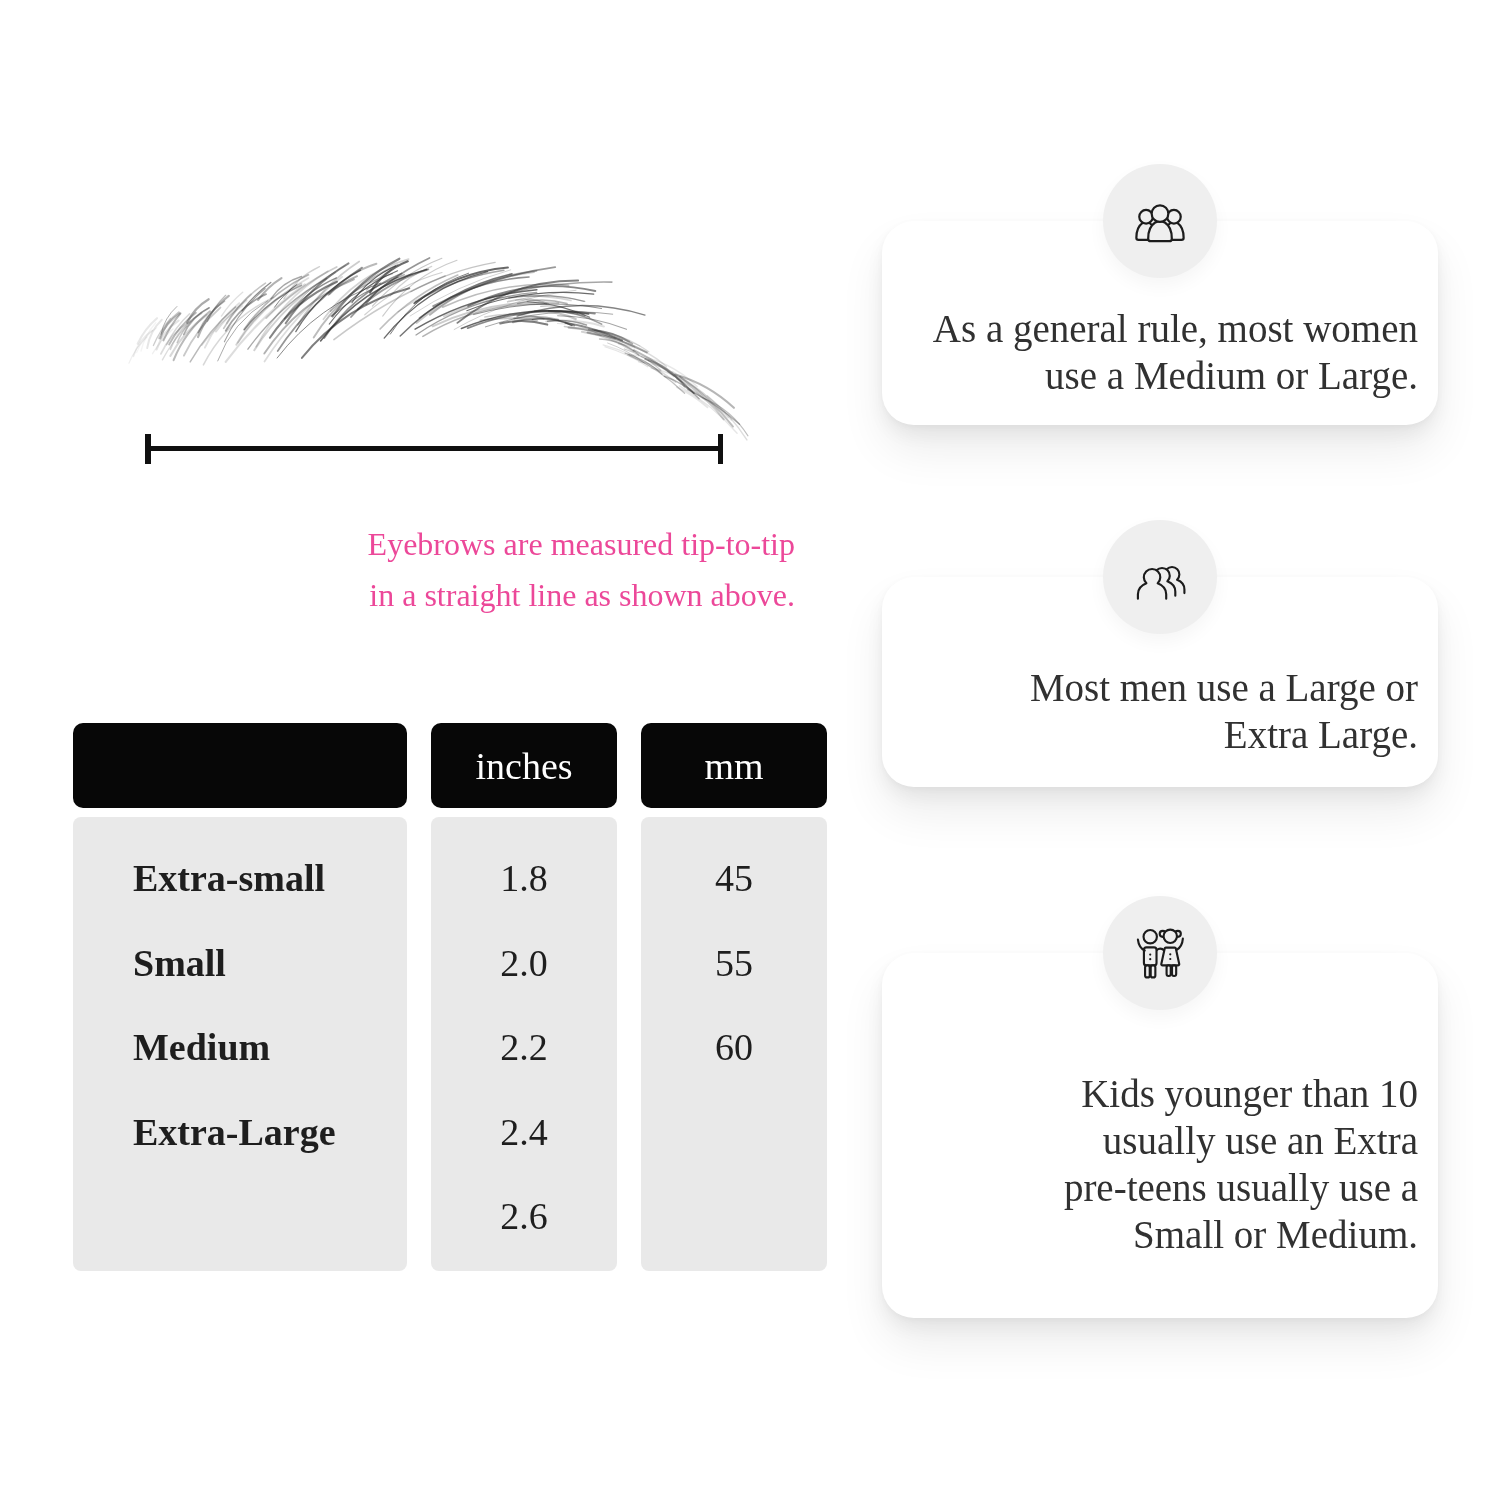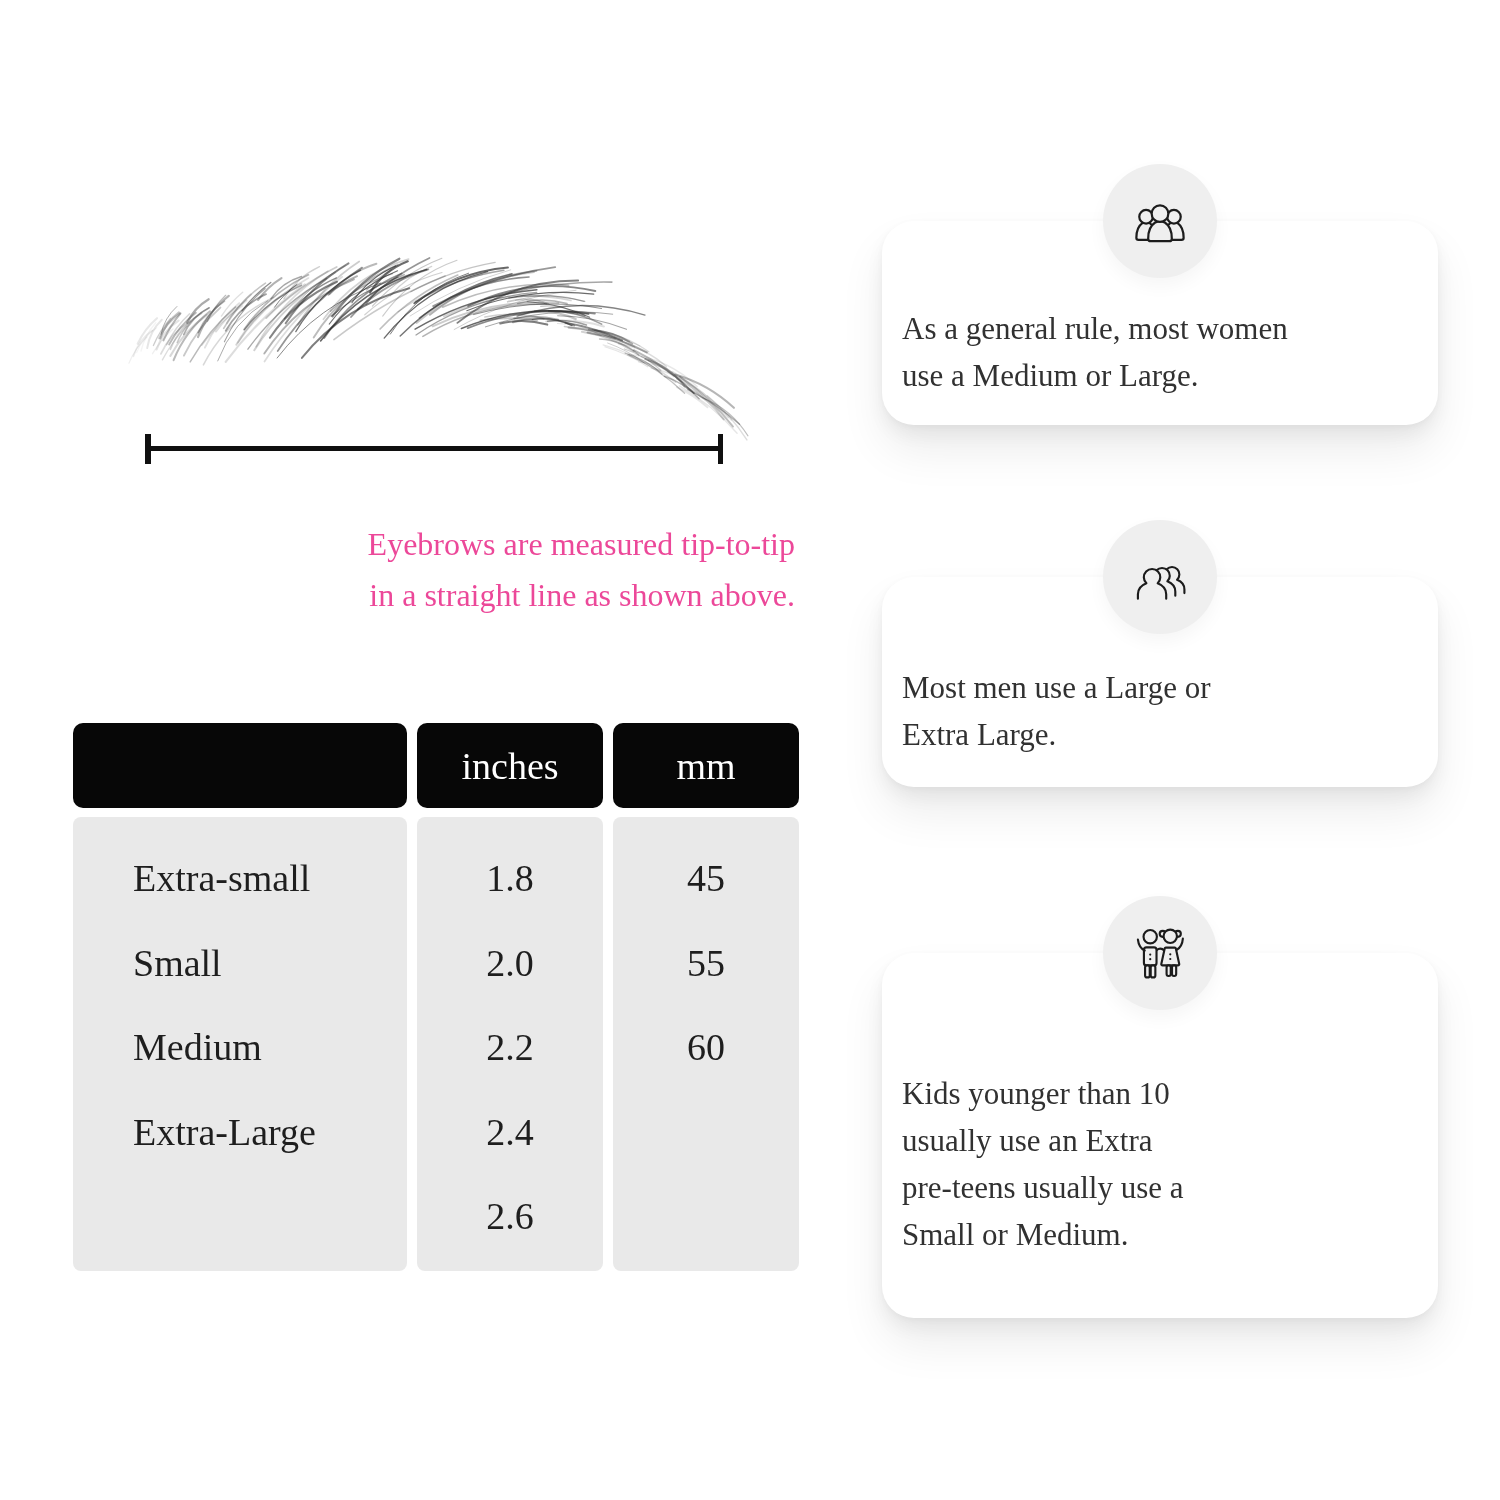--- a/index.html
+++ b/index.html
@@ -17,41 +17,41 @@
   .measure .tick{position:absolute;top:0;width:5.5px;height:30px;background:#101010;}
   .measure .tick.left{left:0;}
   .measure .tick.right{right:0;}
 
   
   .caption{position:absolute;left:69px;top:519px;width:726px;text-align:right;
            font-size:32px;line-height:51px;color:#ec4899;}
 
   
   .size-table{position:absolute;left:73px;top:723px;width:722px;}
-  .thead,.tbody{display:grid;grid-template-columns:334px 186px 186px;column-gap:10px;}
+  .thead,.tbody{display:grid;grid-template-columns:334px 186px 186px;column-gap:24px;}
   .th{height:85px;background:#070707;border-radius:10px;color:#ffffff;font-size:38px;
       display:flex;align-items:center;justify-content:center;}
   .tbody{margin-top:9px;}
   .tcol{background:#e9e9e9;border-radius:8px;padding:19px 0 12px;}
   .cell{height:84.5px;display:flex;align-items:center;font-size:38px;color:#1e1e1e;}
-  .tcol.labels .cell{padding-left:60px;}
+  .tcol.labels .cell{padding-left:60px;font-weight:bold;}
   .tcol.nums .cell{justify-content:center;}
 
   
   .card{position:absolute;left:882px;width:556px;background:#ffffff;border-radius:32px;
         box-shadow:0 26px 45px rgba(0,0,0,.075),0 10px 18px rgba(0,0,0,.05),0 2px 6px rgba(0,0,0,.03);}
   .card1{top:221px;height:204px;}
   .card2{top:577px;height:210px;padding-left:20px;}
   .card3{top:953px;height:365px;}
   .icon-circle{position:absolute;top:-57px;left:221px;width:114px;height:114px;border-radius:50%;
         background:#efefef;display:flex;align-items:center;justify-content:center;
         box-shadow:0 8px 18px rgba(0,0,0,.04);}
   .icon-circle svg{width:62px;height:62px;display:block;}
   .ctext{position:absolute;left:20px;right:20px;top:57px;bottom:0;display:flex;flex-direction:column;
-        justify-content:center;text-align:left;font-size:31px;line-height:47px;color:#313131;}
+        justify-content:center;text-align:right;font-size:39px;line-height:47px;color:#313131;}
 </style>
 </head>
 <body>
 
 <div class="canvas">
 
   <div class="eyebrow">
     <svg id="brow-svg" viewBox="0 0 620 195">
         <g fill="none" stroke="#2e2e2e" stroke-linecap="round">
           <path d="M18.9,125.2 Q25.1,110.0 37.1,98.9" stroke-opacity="0.07" stroke-width="1.21"></path>

